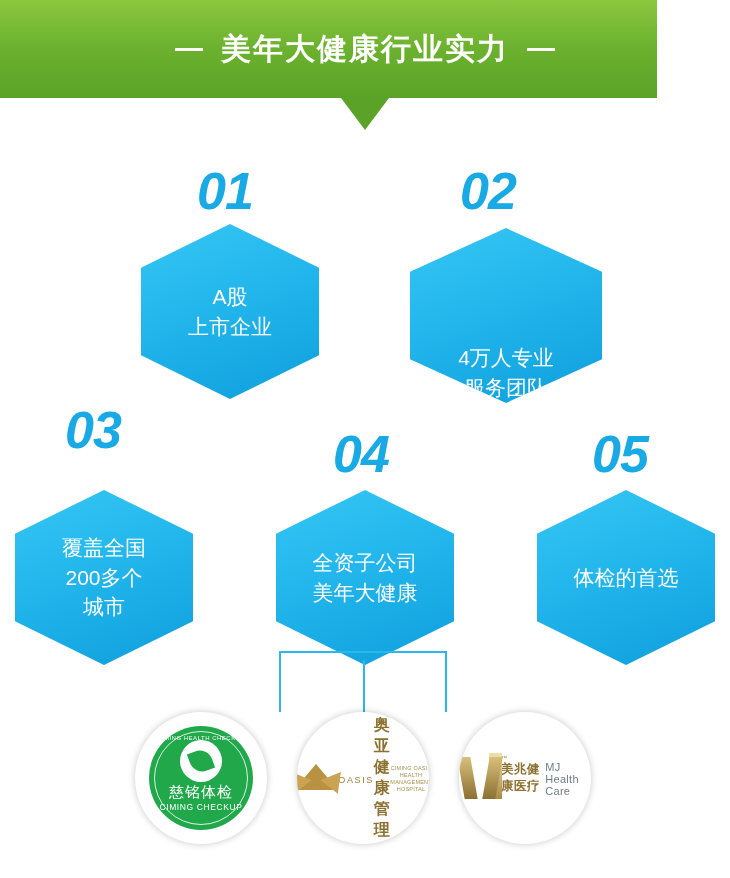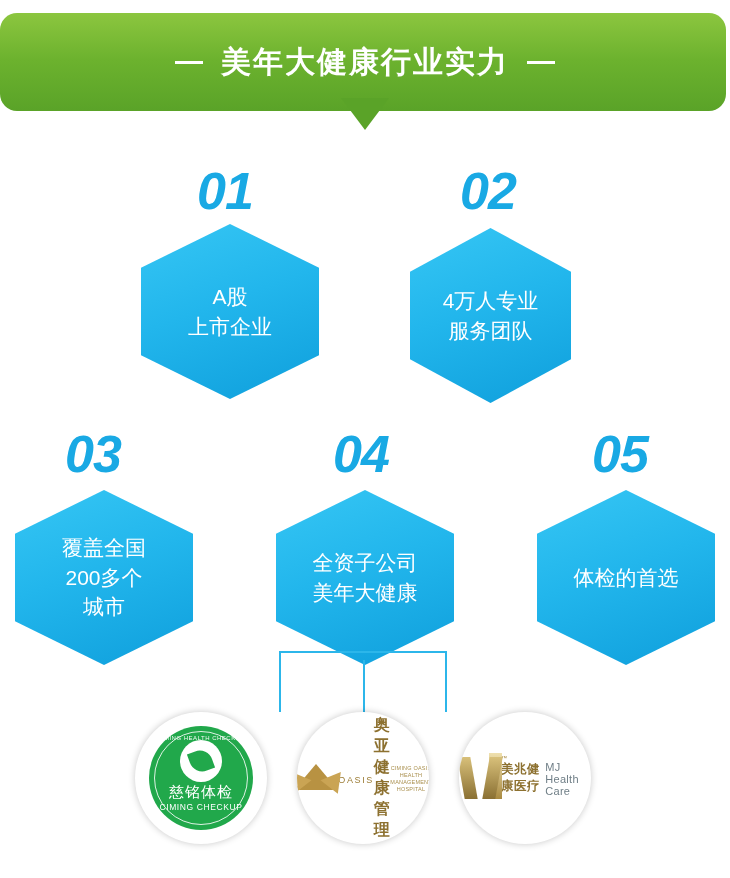--- a/index.html
+++ b/index.html
@@ -6,23 +6,22 @@
   body{
     width:730px;height:878px;
     background:#ffffff;
     font-family:"Liberation Sans","DejaVu Sans",sans-serif;
     position:relative;
     overflow:hidden;
   }
 
   
   #header{
-    position:absolute;left:0;top:13px;width:726px;height:98px;
+    position:absolute;left:0;top:0;width:657px;height:98px;
     background:linear-gradient(180deg,#8cc63f 0%,#6cb22e 48%,#5aa328 100%);
-    border-radius:17px;
   }
   #header-inner{
     position:absolute;left:0;top:0;width:730px;height:98px;
     display:flex;align-items:center;justify-content:center;
   }
   #header-title{
     color:#ffffff;font-size:30px;font-weight:bold;letter-spacing:2px;
     white-space:nowrap;
   }
   .dash{
@@ -143,32 +142,32 @@
   <div id="header-inner">
     <span class="dash"></span>
     <span id="header-title">美年大健康行业实力</span>
     <span class="dash"></span>
   </div>
 </div>
 <div id="header-arrow"></div>
 
 <div class="num" style="left:197px;top:165px;">01</div>
 <div class="num" style="left:460px;top:165px;">02</div>
-<div class="num" style="left:65px;top:428px;">03</div>
+<div class="num" style="left:65px;top:404px;">03</div>
 <div class="num" style="left:333px;top:428px;">04</div>
 <div class="num" style="left:592px;top:428px;">05</div>
 
 <div class="hex" style="left:141px;top:224px;width:178px;height:175px;">
   <div class="txt">
     <div>A股</div>
     <div>上市企业</div>
   </div>
 </div>
 
-<div class="hex" style="left:410px;top:228px;width:161px;height:175px;">
+<div class="hex" style="left:410px;top:228px;width:192px;height:175px;align-items:flex-end;">
   <div class="txt">
     <div>4万人专业</div>
     <div>服务团队</div>
   </div>
 </div>
 
 <div class="hex" style="left:15px;top:490px;width:178px;height:175px;">
   <div class="txt">
     <div>覆盖全国</div>
     <div>200多个</div>

